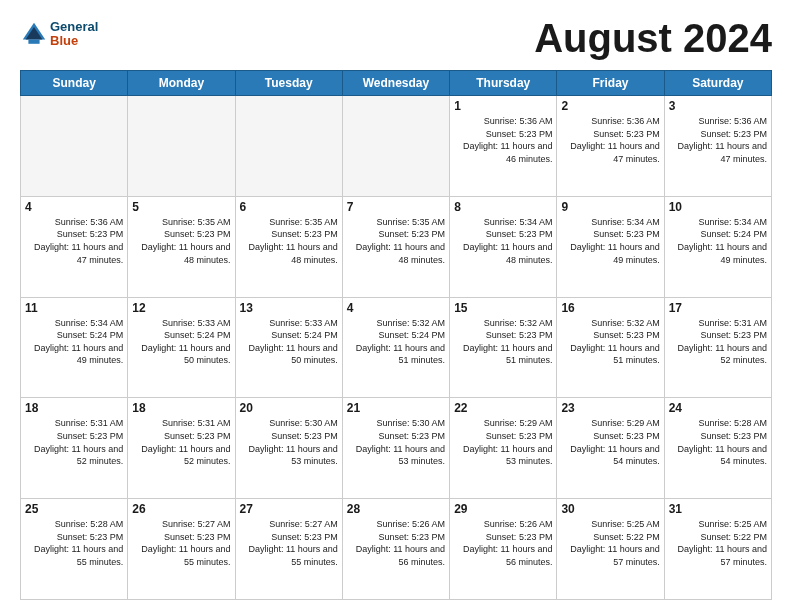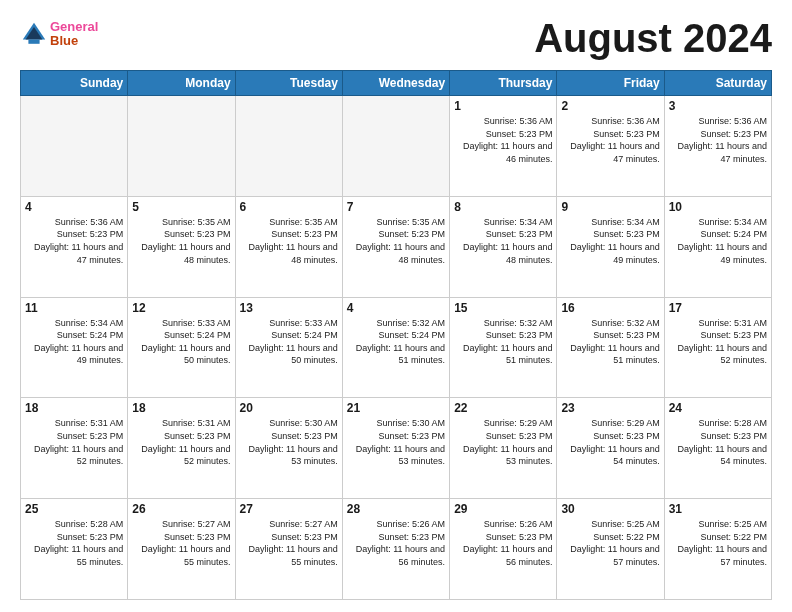--- a/index.html
+++ b/index.html
@@ -52,21 +52,21 @@
       border-collapse: collapse;
       width: 100%;
       table-layout: fixed;
     }
     .calendar th {
       background: #2a7ab8;
       color: #fff;
       font-size: 12px;
       font-weight: bold;
       padding: 5px 4px;
-      text-align: right;
+      text-align: center;
       border: 1px solid #1a5a8a;
     }
     .calendar td {
       border: 1px solid #ccc;
       vertical-align: top;
       padding: 3px 4px;
       font-size: 9.5px;
       color: #222;
       background: #fff;
       height: 88px;
@@ -99,21 +99,21 @@
 
 <div class="page">
   <div class="header">
     <div class="logo">
       <svg class="logo-icon" viewBox="0 0 40 40">
         <polygon points="20,4 36,28 4,28" fill="#2a7ab8"></polygon>
         <polygon points="20,10 32,28 8,28" fill="#1a3a5c"></polygon>
         <rect x="12" y="28" width="16" height="6" fill="#2a7ab8"></rect>
       </svg>
       <div>
-        <div style="font-size:13px;font-weight:bold;color:#ec4899;line-height:1.1;">General</div>
+        <div style="font-size:13px;font-weight:bold;color:#0c4a6e;line-height:1.1;">General</div>
         <div style="font-size:13px;font-weight:bold;color:#c2410c;line-height:1.1;">Blue</div>
       </div>
     </div>
     <div class="title-block">
       <div class="month-title">August 2024</div>
     </div>
   </div>
 
   <table class="calendar">
     <thead>

